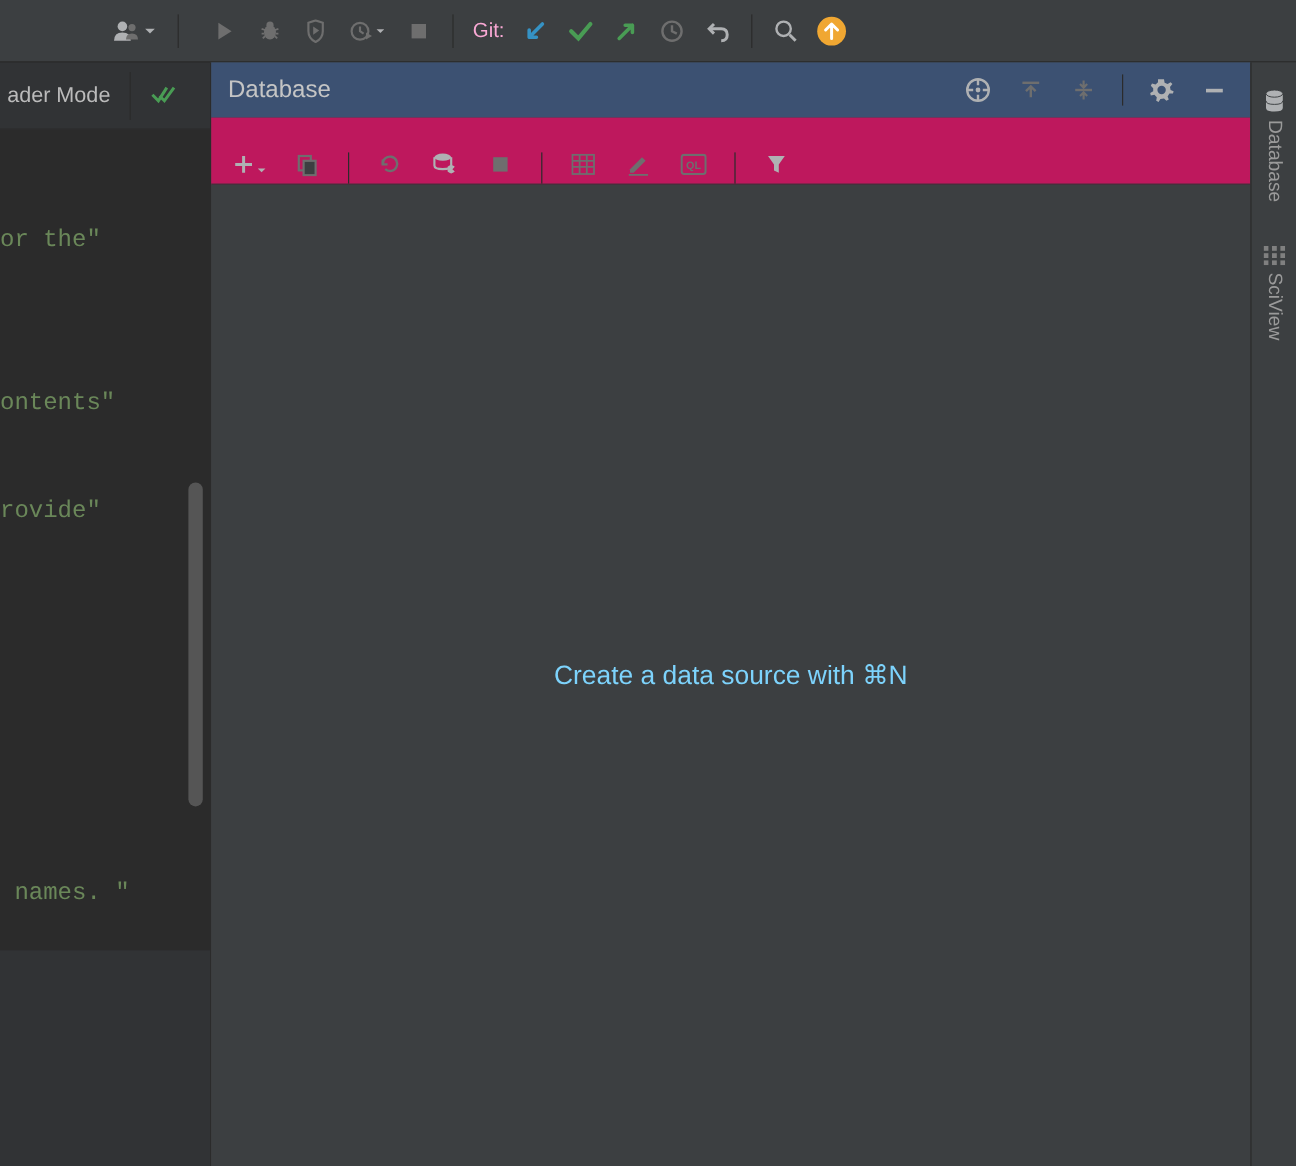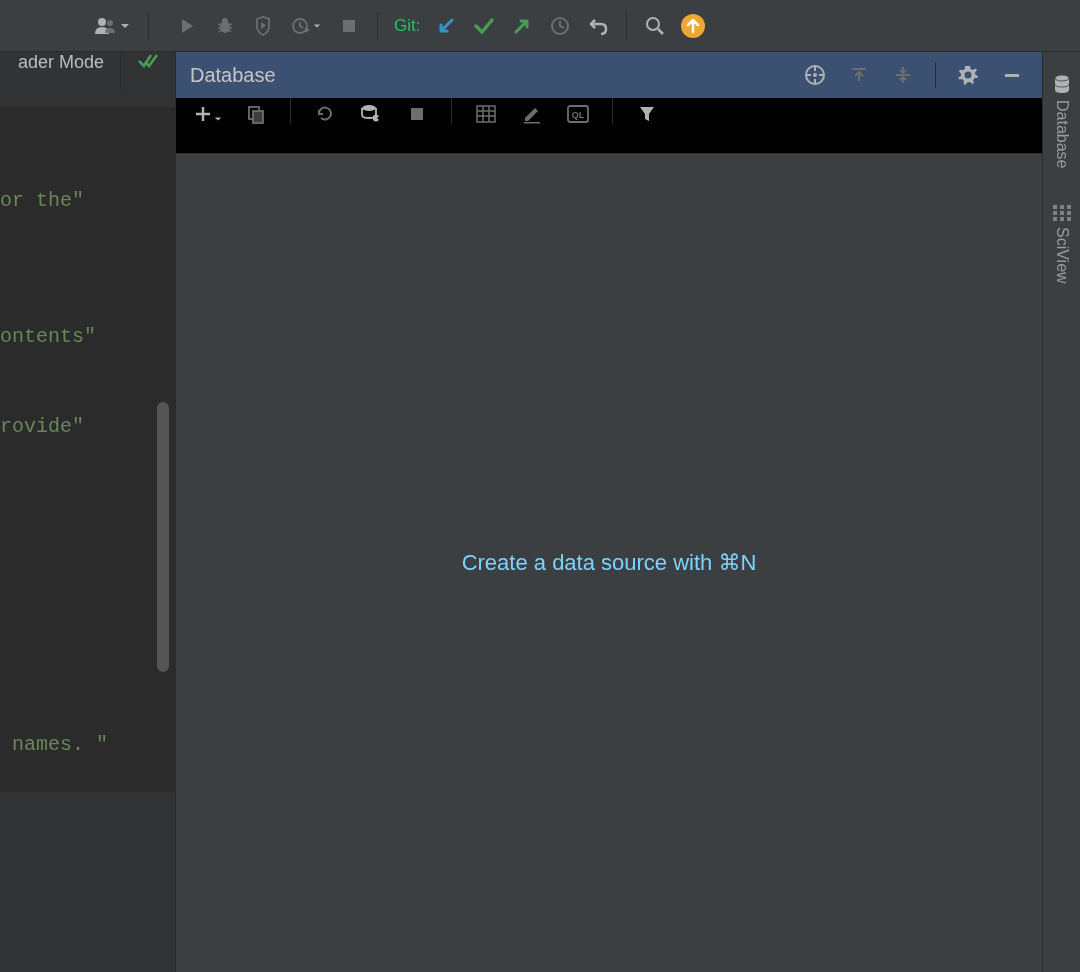--- a/index.html
+++ b/index.html
@@ -54,21 +54,21 @@
       border: 1px solid #5e6060;
       border-radius: 4px;
       padding: 6px 16px;
       color: #bbbbbb;
       font-size: 17px;
       cursor: pointer;
       margin-left: 8px;
     }
     
     .git-label {
-      color: #22c55e;
+      color: #f9a8d4;
       font-size: 17px;
       padding: 0 4px;
     }
     
     
     .main-area {
       display: flex;
       height: calc(100% - 52px);
       position: relative;
     }
@@ -78,23 +78,23 @@
       width: 175px;
       background: #2b2b2b;
       position: relative;
       overflow: hidden;
     }
     
     .editor-header {
       height: 56px;
       background: #313335;
       display: flex;
-      align-items: flex-start;
+      align-items: center;
       justify-content: flex-end;
-      padding-right: 16px;
+      padding-right: 28px;
       border-bottom: 1px solid #2b2b2b;
       gap: 10px;
     }
     
     .reader-mode-text {
       color: #bbbbbb;
       font-size: 18px;
       white-space: nowrap;
     }
     
@@ -159,23 +159,23 @@
     }
     
     .panel-header-icons {
       display: flex;
       align-items: center;
       gap: 12px;
     }
     
     .panel-toolbar {
       height: 56px;
-      background: #000000;
-      display: flex;
-      align-items: flex-start;
+      background: #be185d;
+      display: flex;
+      align-items: flex-end;
       padding: 0 14px;
       gap: 14px;
       border-bottom: 1px solid #313335;
     }
     
     .panel-body {
       flex: 1;
       display: flex;
       align-items: center;
       justify-content: center;

